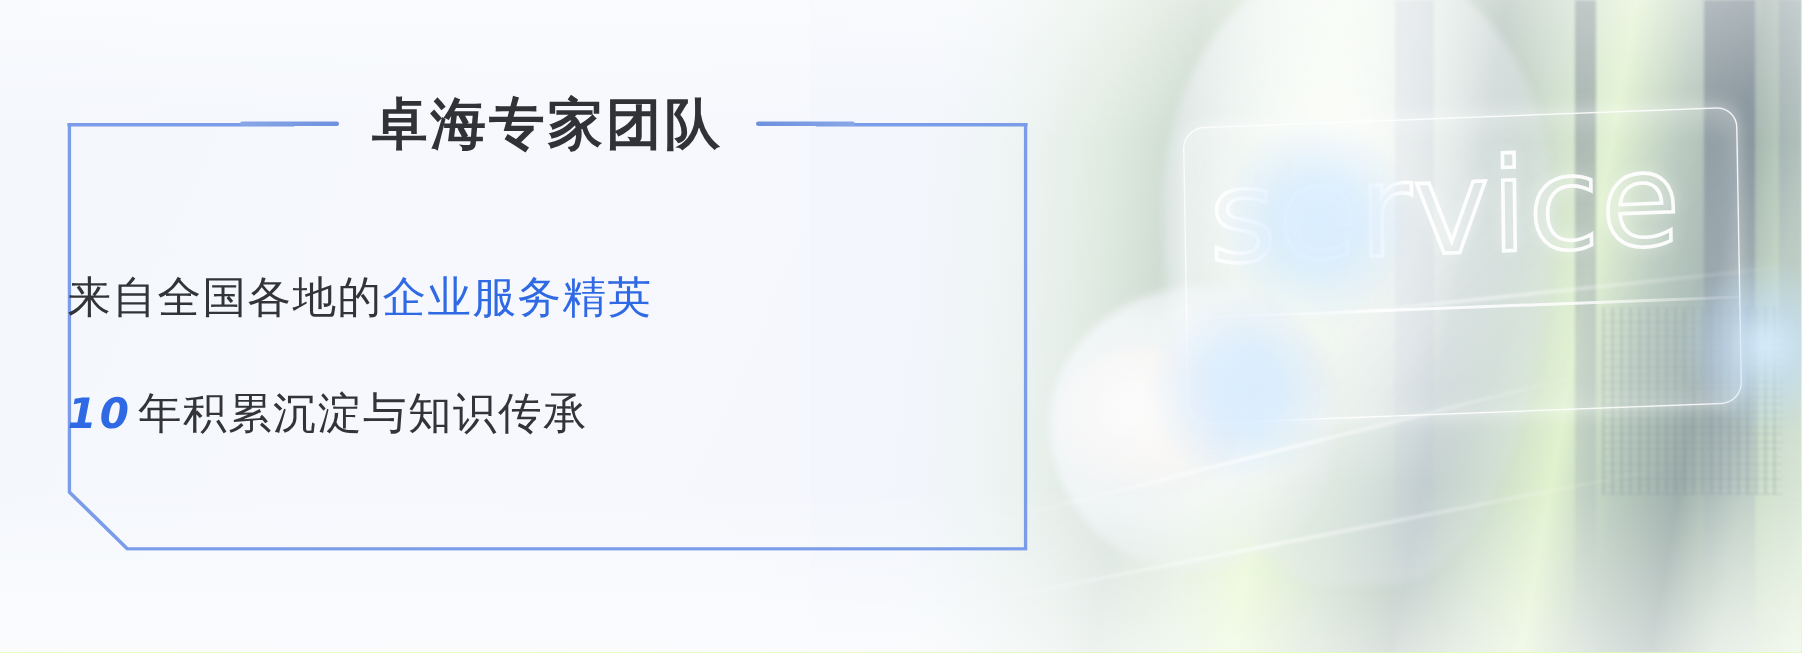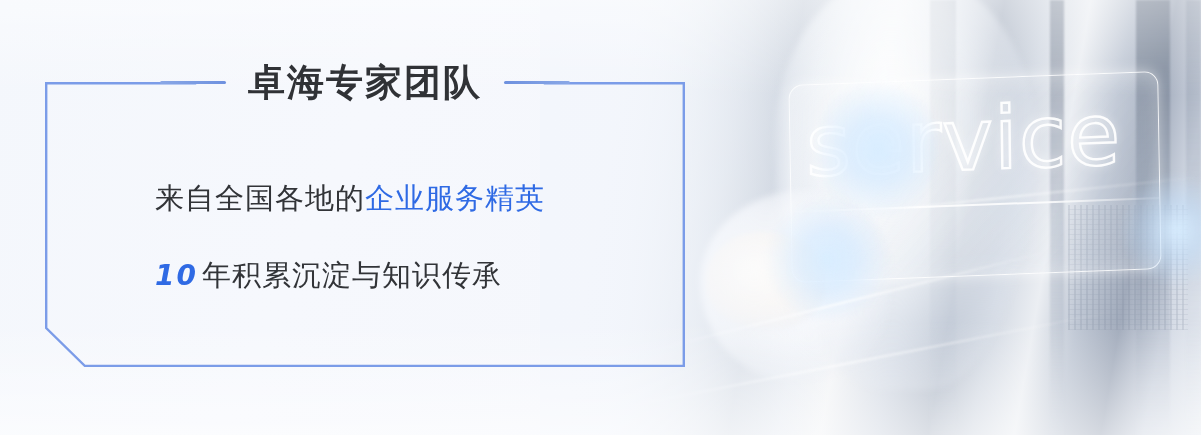--- a/index.html
+++ b/index.html
@@ -6,21 +6,21 @@
     margin: 0;
     padding: 0;
     background: #ffffff;
   }
 
   .banner {
     position: relative;
     width: 1201px;
     height: 435px;
     overflow: hidden;
-    background: #e5e5e5;
+    background: #bef264;
     font-family: "Liberation Sans", "DejaVu Sans", sans-serif;
   }
 
   
   .bg-photo {
     position: absolute;
     inset: 0;
     overflow: hidden;
   }
 
@@ -291,21 +291,20 @@
   
   .lines {
     position: absolute;
     left: 45px;
     top: 108px;
     width: 640px;
     height: 258px;
     display: flex;
     flex-direction: column;
     justify-content: center;
-    padding-left: 110px;
     box-sizing: border-box;
     gap: 48px;
   }
   .line {
     font-family: "DejaVu Sans", "Liberation Sans", sans-serif;
     font-size: 29px;
     font-weight: 400;
     color: #323438;
     letter-spacing: 1px;
     line-height: 1;

